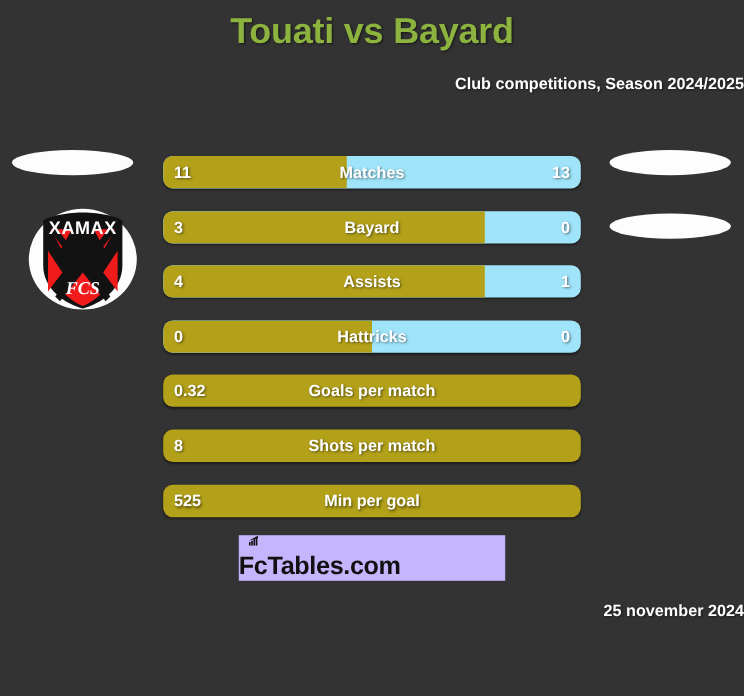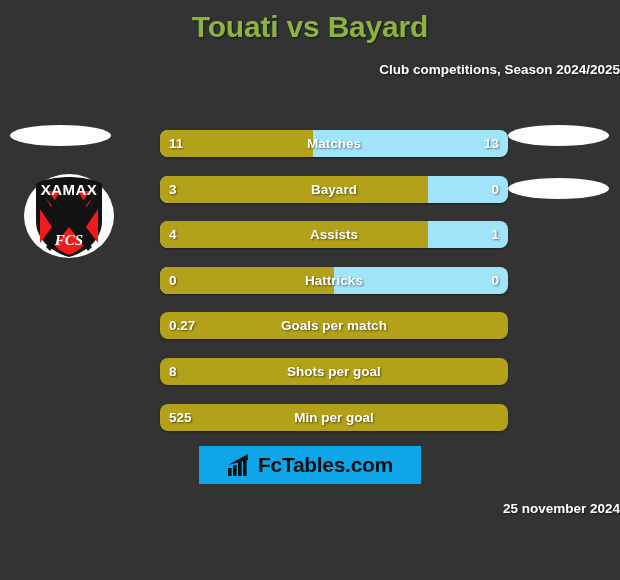--- a/index.html
+++ b/index.html
@@ -75,21 +75,20 @@
   }
   .bar-row {
     position: relative;
     width: 348px;
     height: 27px;
     margin-bottom: 18.6px;
     border-radius: 8px;
     overflow: hidden;
     background: #A0E4FA;
     box-shadow: 0 1px 2px rgba(0,0,0,0.45);
-    margin-left: 24px;
   }
   .bar-row .fill-home {
     position: absolute;
     left: 0; top: 0; bottom: 0;
     background: #B3A11A;
   }
   .bar-row.single { background: #B3A11A; }
   .bar-row .val {
     position: absolute;
     top: 0;
@@ -114,25 +113,25 @@
     z-index: 3;
   }
 
   
   .fctables {
     position: absolute;
     left: 199px;
     top: 446px;
     width: 222px;
     height: 38px;
-    background: #0ea5e9;
+    background: #c4b5fd;
     display: flex;
-    align-items: center;
     justify-content: center;
     gap: 5px;
+    flex-direction: column;
   }
   .fct-icon { display: block; }
   .fct-text {
     font-size: 21px;
     font-weight: bold;
     color: #111111;
     letter-spacing: -0.3px;
   }
 
   .date {
@@ -199,27 +198,27 @@
     </div>
 
     <div class="bar-row">
       <div class="fill-home" style="width:50.0%"></div>
       <span class="val home">0</span>
       <span class="label">Hattricks</span>
       <span class="val away">0</span>
     </div>
 
     <div class="bar-row single">
-      <span class="val home">0.27</span>
+      <span class="val home">0.32</span>
       <span class="label">Goals per match</span>
     </div>
 
     <div class="bar-row single">
       <span class="val home">8</span>
-      <span class="label">Shots per goal</span>
+      <span class="label">Shots per match</span>
     </div>
 
     <div class="bar-row single">
       <span class="val home">525</span>
       <span class="label">Min per goal</span>
     </div>
 
   </div>
 
   <div class="fctables">

